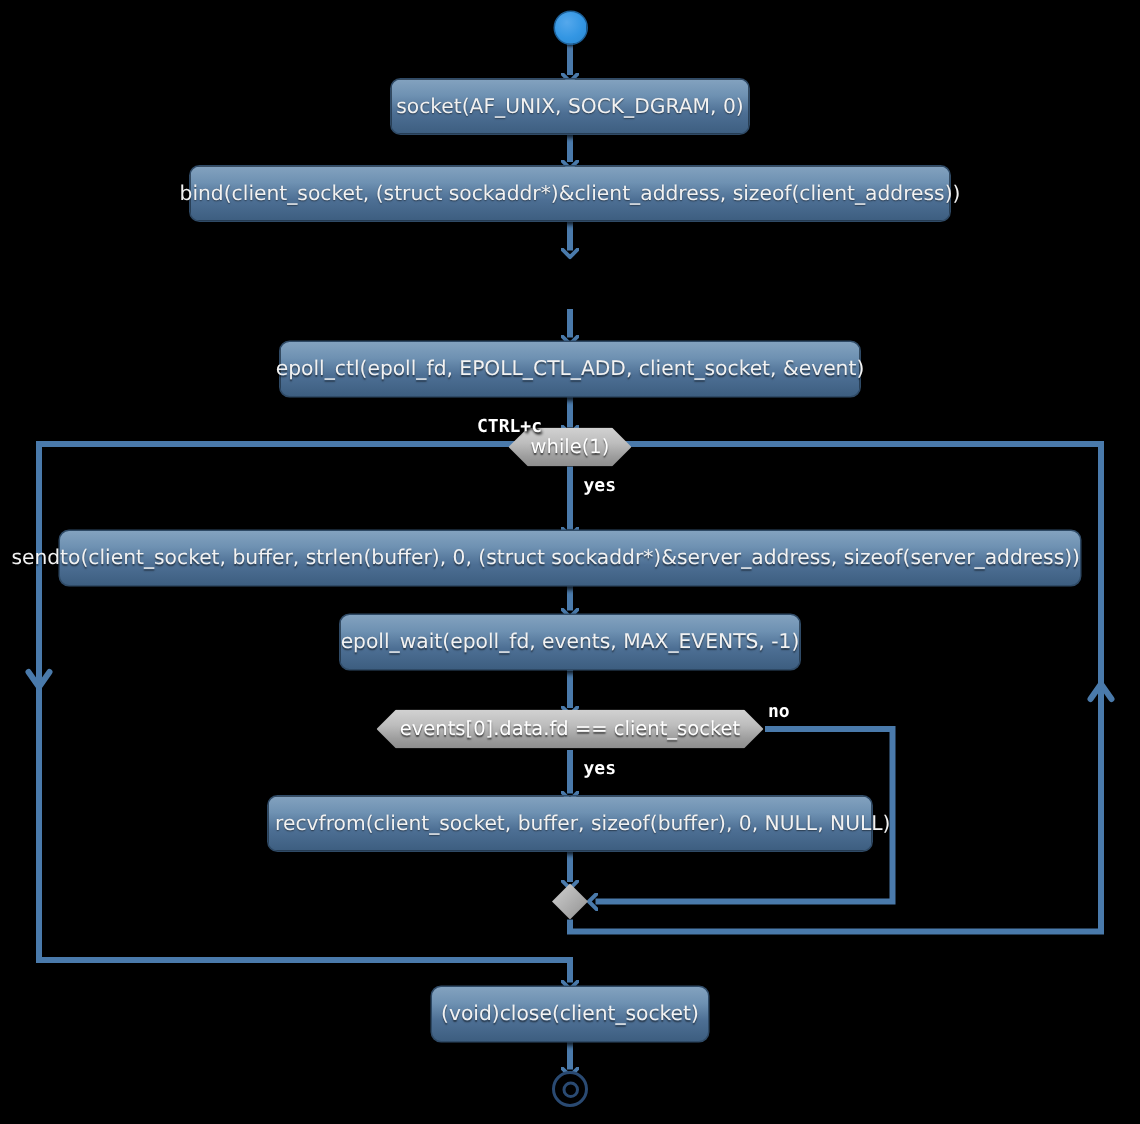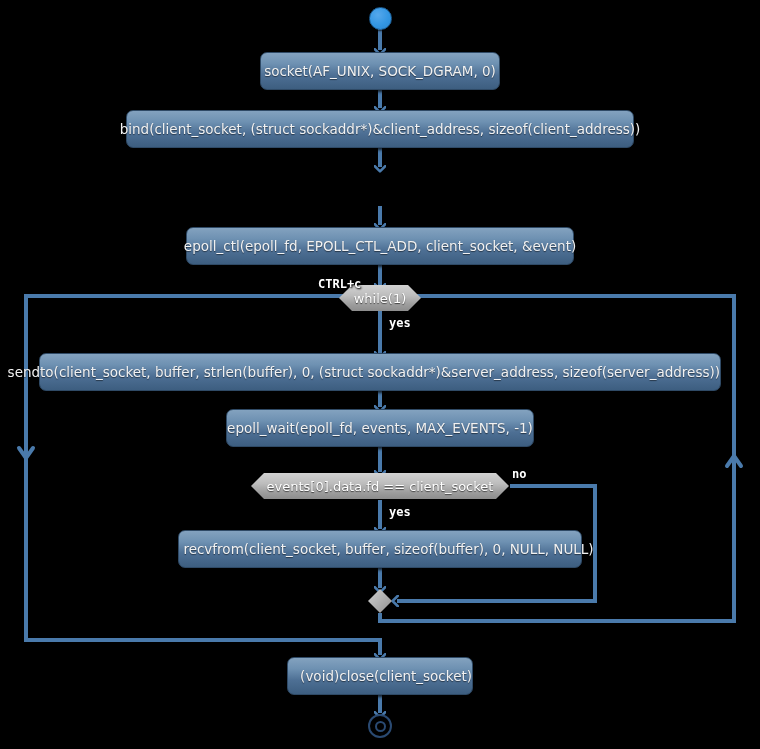--- a/index.html
+++ b/index.html
@@ -186,21 +186,21 @@
   <div class="node hex" style="left:250px; top:473px; width:258px;">
     <span>events[0].data.fd == client_socket</span>
   </div>
 
   <div class="node proc" style="left:177px; top:530px; width:404px;padding-left:17px;">
     <span>recvfrom(client_socket, buffer, sizeof(buffer), 0, NULL, NULL)</span>
   </div>
 
   <div class="node merge" style="left:367px; top:589px;"></div>
 
-  <div class="node proc" style="left:286px; top:657px; width:186px;justify-content:flex-end;">
+  <div class="node proc" style="left:286px; top:657px; width:186px;">
     <span>(void)close(client_socket)</span>
   </div>
 
   <div class="end-ring" style="left:367px; top:714px;">
     <div class="inner"></div>
   </div>
 
   <div class="edge-label" style="left:277px; top:277px;margin-left:40px;">CTRL+c</div>
 
   <div class="edge-label" style="left:388px; top:316px;">yes</div>

